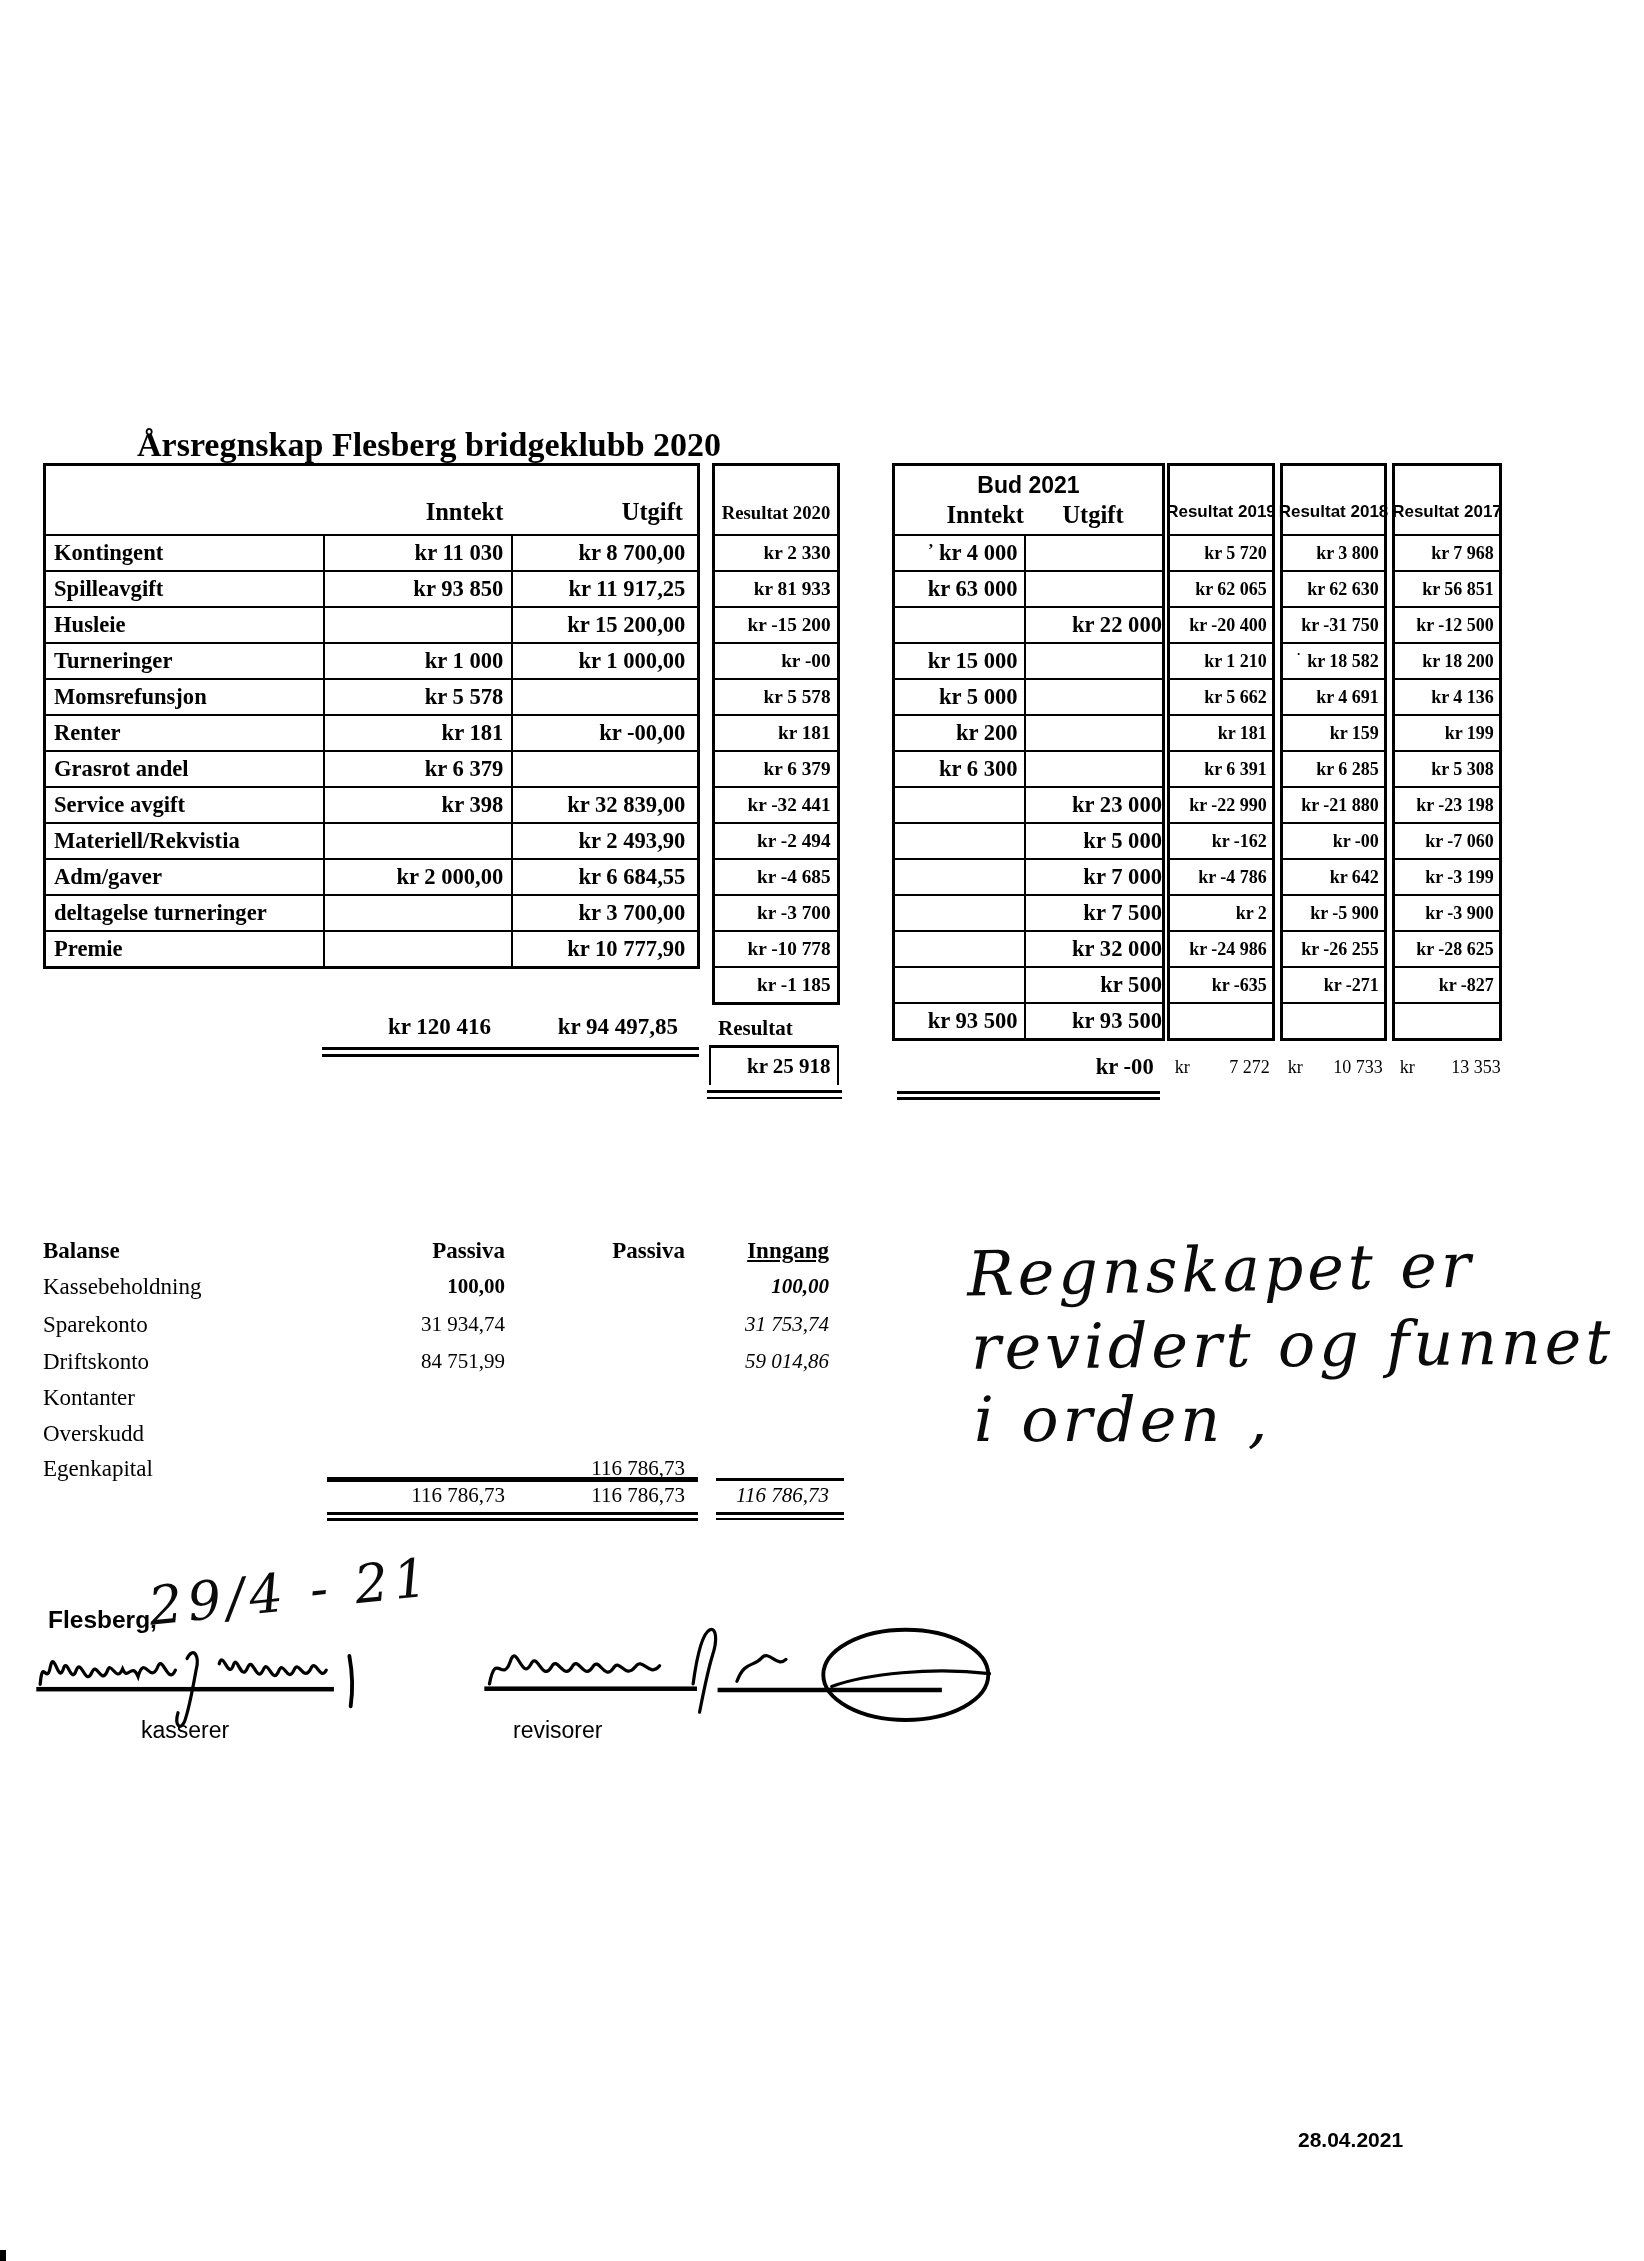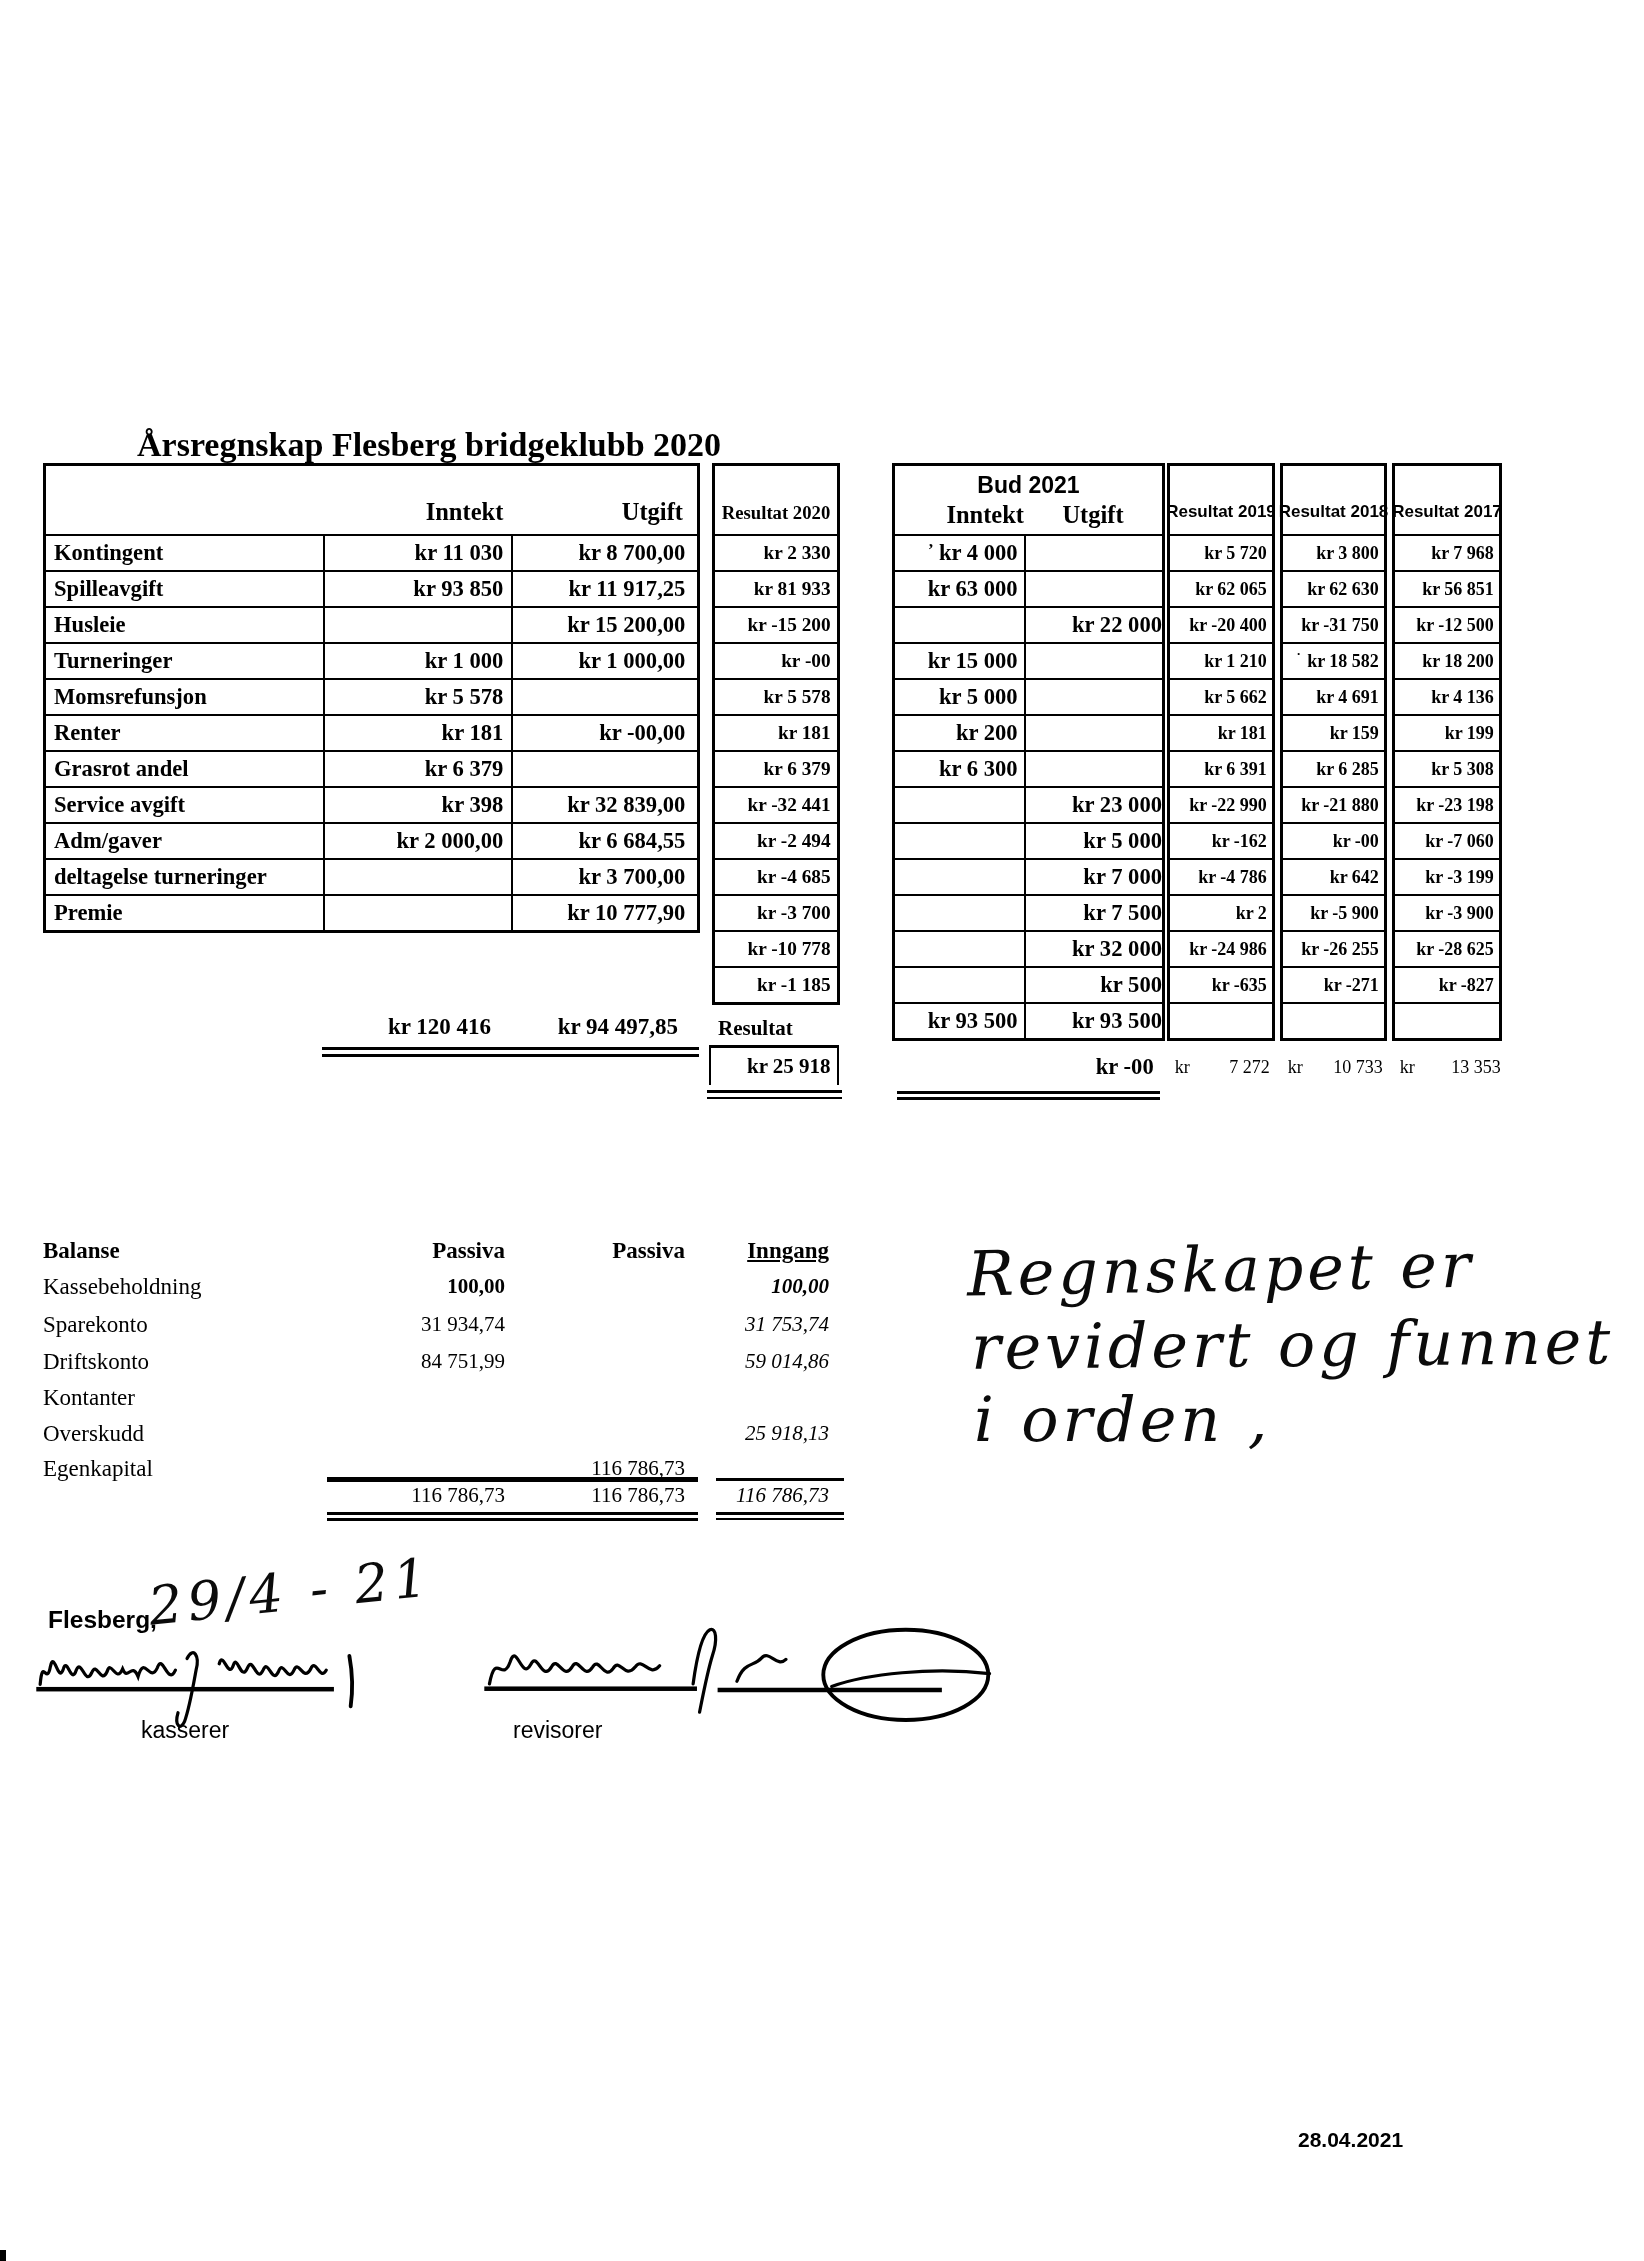--- a/index.html
+++ b/index.html
@@ -145,20 +145,25 @@
       </div>
     <div class="lrow">
         <div class="cl">Grasrot andel</div>
         <div class="ci">kr 6 379</div>
         <div class="cu"></div>
       </div>
     <div class="lrow">
         <div class="cl">Service avgift</div>
         <div class="ci">kr 398</div>
         <div class="cu">kr 32 839,00</div>
+      </div>
+    <div class="lrow">
+        <div class="cl">Materiell/Rekvistia</div>
+        <div class="ci"></div>
+        <div class="cu">kr 2 493,90</div>
       </div>
     <div class="lrow">
         <div class="cl">Adm/gaver</div>
         <div class="ci">kr 2 000,00</div>
         <div class="cu">kr 6 684,55</div>
       </div>
     <div class="lrow">
         <div class="cl">deltagelse turneringer</div>
         <div class="ci"></div>
         <div class="cu">kr 3 700,00</div>
@@ -367,21 +372,20 @@
   <div class="balrow" style="top:1385px">
     <span class="bl">Kontanter</span>
     <span class="ba"></span>
     <span class="bp"></span>
     <span class="bi"></span>
   </div>
   <div class="balrow" style="top:1421px">
     <span class="bl">Overskudd</span>
     <span class="ba"></span>
     <span class="bp"></span>
-    <span class="bi">25 918,13</span>
   </div>
   <div class="balrow" style="top:1456px">
     <span class="bl">Egenkapital</span>
     <span class="ba"></span>
     <span class="bp">116 786,73</span>
     <span class="bi"></span>
   </div>
   <div class="abs" id="balrule1"></div>
   <div class="abs" id="balrule1b"></div>
   <div class="balrow" style="top:1483px">

